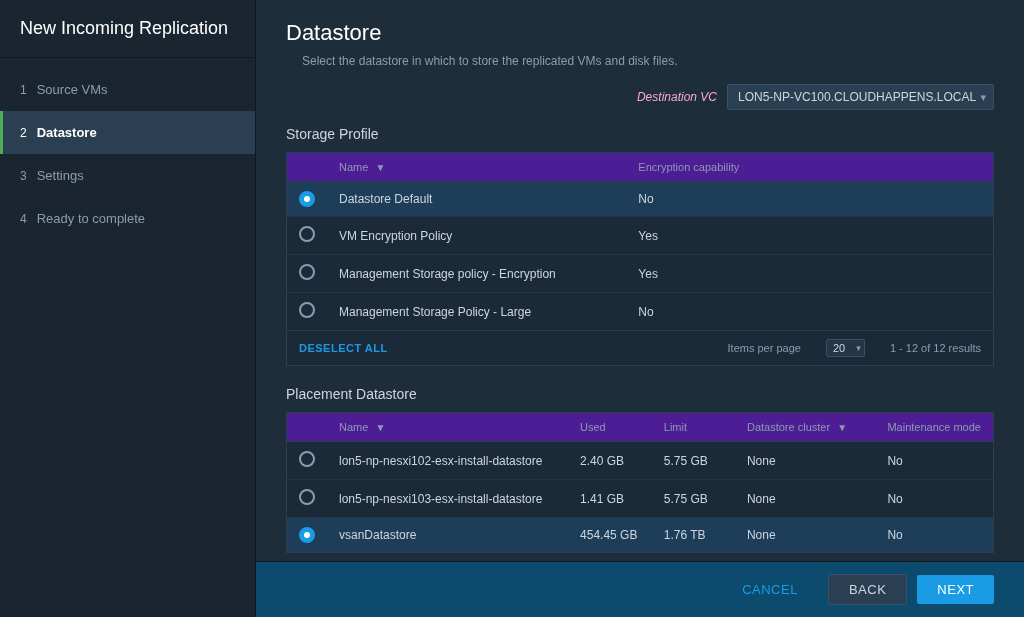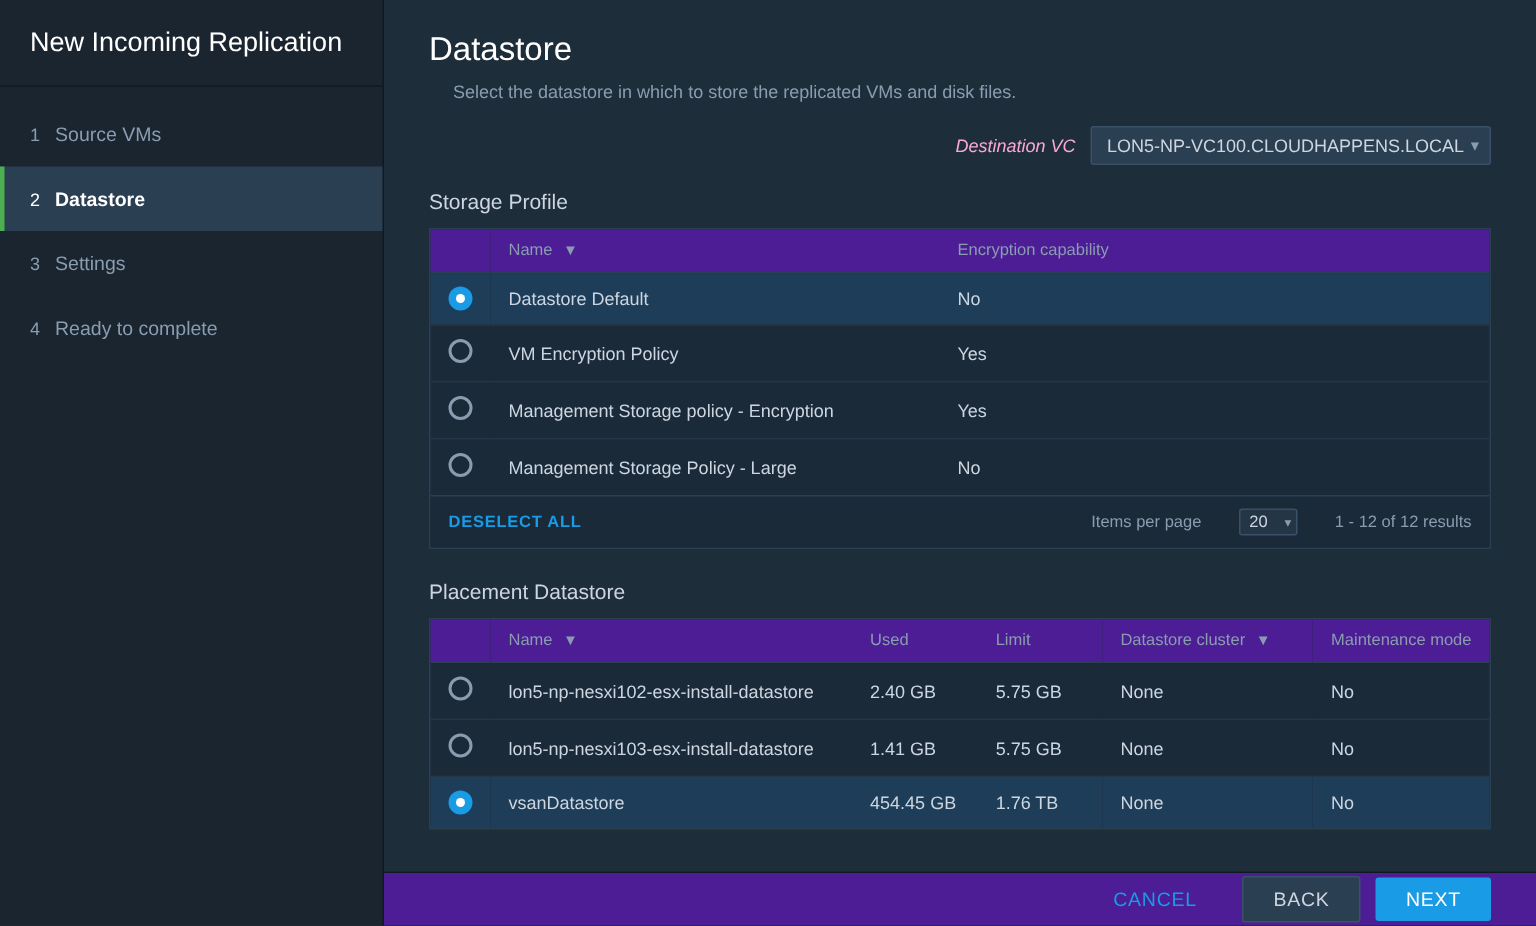--- a/index.html
+++ b/index.html
@@ -52,21 +52,21 @@
 
     
     .table-footer { display: flex; justify-content: space-between; align-items: center; padding: 8px 12px; border-top: 1px solid #2a3f52; background: #1a2a38; }
     .deselect-btn { color: #1a9be6; font-size: 11px; font-weight: 600; cursor: pointer; letter-spacing: 0.5px; }
     .pagination { display: flex; align-items: center; font-size: 11px; color: #8a9db0; gap: 25px; }
     .per-page-select { background: #243545; border: 1px solid #3a5068; color: #cdd6e0; padding: 2px 18px 2px 6px; font-size: 11px; border-radius: 2px; appearance: none; cursor: pointer; }
     .per-page-wrapper { position: relative; display: inline-block; }
     .per-page-wrapper::after { content: '▾'; position: absolute; right: 4px; top: 50%; transform: translateY(-50%); color: #8a9db0; pointer-events: none; font-size: 9px; }
 
     
-    .bottom-bar { padding: 2px 30px; display: flex; justify-content: flex-end; align-items: center; gap: 10px; border-top: 1px solid #0f1920; background: #4c1d95; }
+    .bottom-bar { padding: 12px 30px; display: flex; justify-content: flex-end; align-items: center; gap: 10px; border-top: 1px solid #0f1920; background: #0c4a6e; }
     .btn { padding: 7px 20px; font-size: 13px; font-weight: 500; border: none; cursor: pointer; border-radius: 2px; letter-spacing: 0.5px; }
     .btn-cancel { background: transparent; color: #1a9be6; }
     .btn-back { background: #2a3f52; color: #cdd6e0; border: 1px solid #3a5068; }
     .btn-next { background: #1a9be6; color: #ffffff; }
 
     .col-name-wide { width: 45%; }
     .col-enc { width: 55%; }
   </style>
 </head>
 <body>

